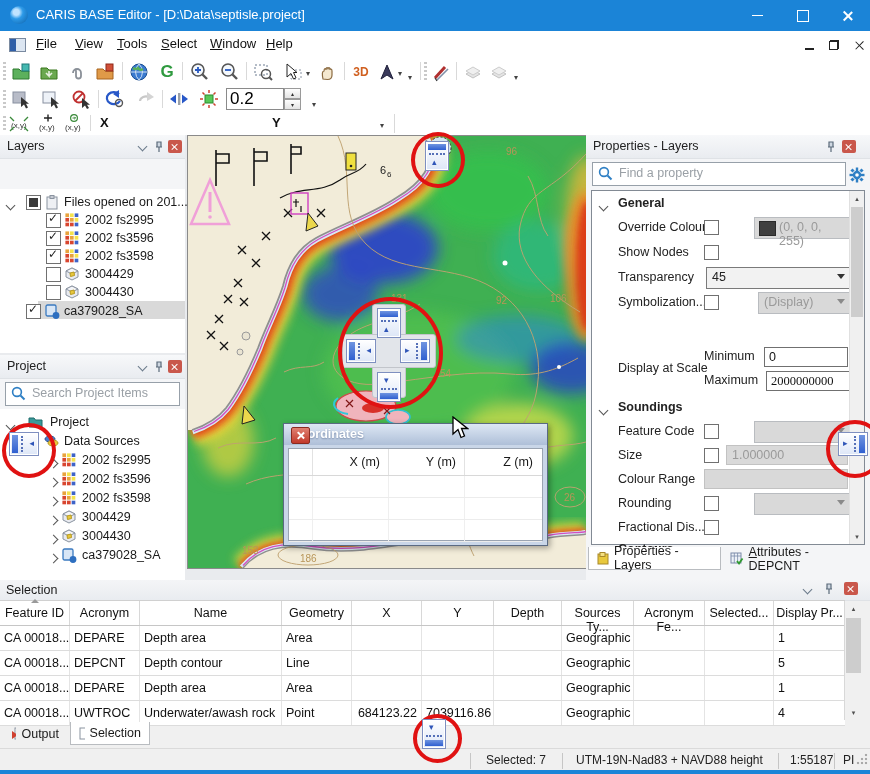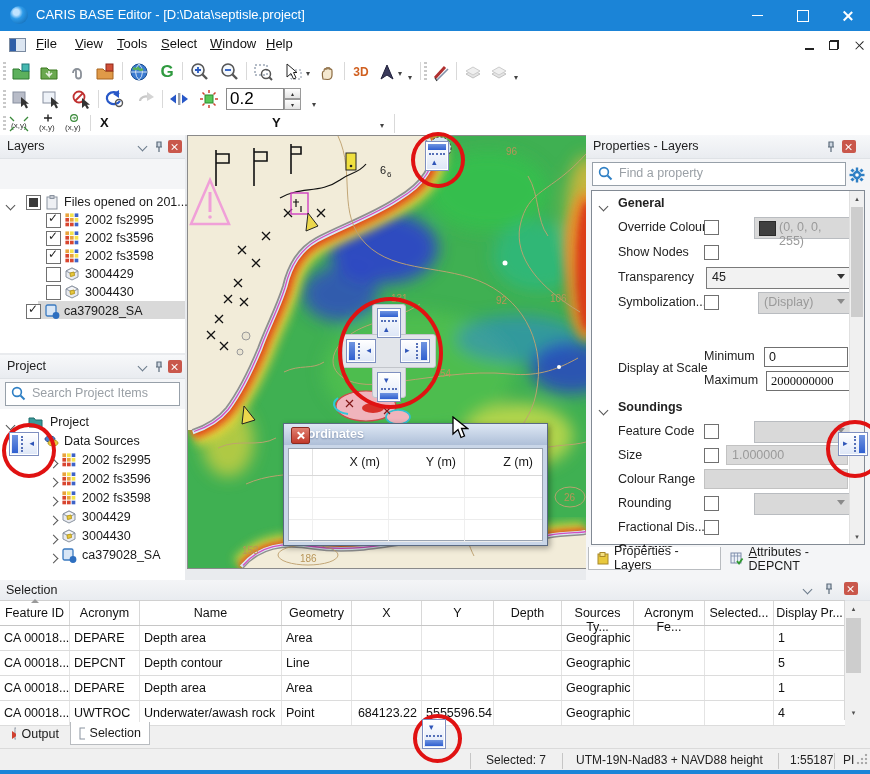--- a/index.html
+++ b/index.html
@@ -1017,21 +1017,21 @@
           <div style="width:71px;"></div>
           <div style="width:69px;"></div>
           <div style="width:71px;border-right:none;">1</div>
       </div>
       <div class="srow">
         <div style="width:70px;">CA 00018...</div>
           <div style="width:70px;">UWTROC</div>
           <div style="width:142px;">Underwater/awash rock</div>
           <div style="width:70px;">Point</div>
           <div style="width:70px;text-align:right;">684123.22</div>
-          <div style="width:72px;text-align:right;">5555596.54</div>
+          <div style="width:72px;text-align:right;">7039116.86</div>
           <div style="width:68px;"></div>
           <div style="width:72px;">Geographic</div>
           <div style="width:71px;"></div>
           <div style="width:69px;"></div>
           <div style="width:71px;border-right:none;">4</div>
       </div>
     </div>
     <div class="vscroll" style="right:8px;top:21px;height:119px;width:17px;border-left:1px solid #d8d8d8;">
       <span class="sa" style="top:0;">▴</span>
       <span class="thumb" style="top:17px;height:55px;"></span>

